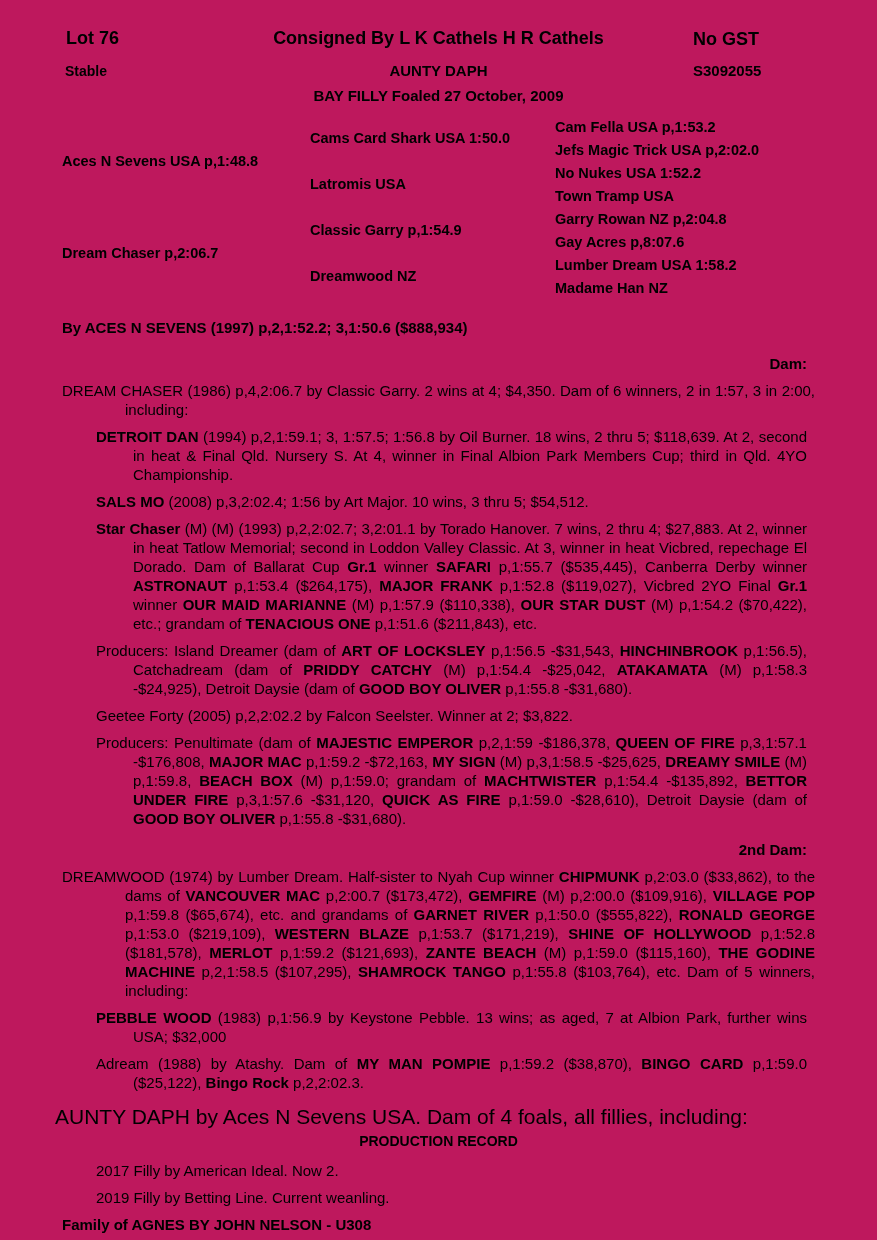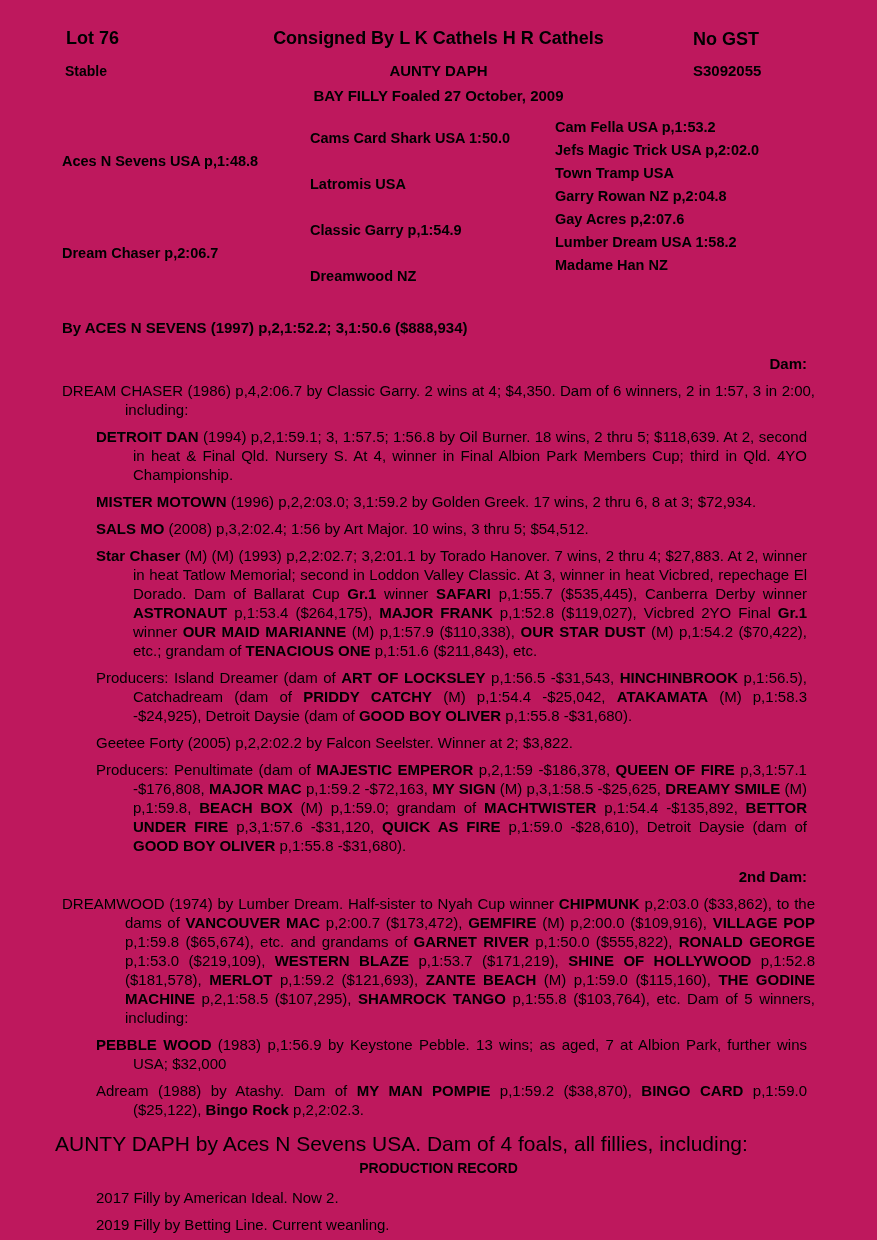--- a/index.html
+++ b/index.html
@@ -68,35 +68,35 @@
 
   <div class="ped">
     <div class="g1a">Aces N Sevens USA p,1:48.8</div>
     <div class="g1b">Dream Chaser p,2:06.7</div>
     <div class="g2a">Cams Card Shark USA 1:50.0</div>
     <div class="g2b">Latromis USA</div>
     <div class="g2c">Classic Garry p,1:54.9</div>
     <div class="g2d">Dreamwood NZ</div>
     <div class="g3">Cam Fella USA p,1:53.2</div>
     <div class="g3">Jefs Magic Trick USA p,2:02.0</div>
+    <div class="g3">No Nukes USA 1:52.2</div>
     <div class="g3">Town Tramp USA</div>
     <div class="g3">Garry Rowan NZ p,2:04.8</div>
-    <div class="g3">Gay Acres p,2:07.6</div>
+    <div class="g3">Gay Acres p,8:07.6</div>
     <div class="g3">Lumber Dream USA 1:58.2</div>
     <div class="g3">Madame Han NZ</div>
   </div>
 
   <div class="flow">
 
     <p class="sire">By ACES N SEVENS (1997) p,2,1:52.2; 3,1:50.6 ($888,934)</p>
 
     <p class="sec-h">Dam:</p>
     <p class="p1"><span>DREAM CHASER (1986) p,4,2:06.7 by Classic Garry. 2 wins at 4; $4,350. Dam of 6 winners, 2 in 1:57, 3 in 2:00, including:</span></p>
     <p class="p2"><span class="b">DETROIT DAN</span><span> (1994) p,2,1:59.1; 3, 1:57.5; 1:56.8 by Oil Burner. 18 wins, 2 thru 5; $118,639. At 2, second in heat &amp; Final Qld. Nursery S. At 4, winner in Final Albion Park Members Cup; third in Qld. 4YO Championship.</span></p>
-    <p class="p2"><span class="b">MISTER MOTOWN</span><span> (1996) p,2,2:03.0; 3,1:59.2 by Golden Greek. 17 wins, 2 thru 6, 8 at 3; $72,934.</span></p>
     <p class="p2"><span class="b">SALS MO</span><span> (2008) p,3,2:02.4; 1:56 by Art Major. 10 wins, 3 thru 5; $54,512.</span></p>
     <p class="p2"><span class="b">Star Chaser</span><span> (M) (M) (1993) p,2,2:02.7; 3,2:01.1 by Torado Hanover. 7 wins, 2 thru 4; $27,883. At 2, winner in heat Tatlow Memorial; second in Loddon Valley Classic. At 3, winner in heat Vicbred, repechage El Dorado. Dam of Ballarat Cup </span><span class="b">Gr.1</span><span> winner </span><span class="b">SAFARI</span><span> p,1:55.7 ($535,445), Canberra Derby winner </span><span class="b">ASTRONAUT</span><span> p,1:53.4 ($264,175), </span><span class="b">MAJOR FRANK</span><span> p,1:52.8 ($119,027), Vicbred 2YO Final </span><span class="b">Gr.1</span><span> winner </span><span class="b">OUR MAID MARIANNE</span><span> (M) p,1:57.9 ($110,338), </span><span class="b">OUR STAR DUST</span><span> (M) p,1:54.2 ($70,422), etc.; grandam of </span><span class="b">TENACIOUS ONE</span><span> p,1:51.6 ($211,843), etc.</span></p>
     <p class="p2"><span>Producers: Island Dreamer (dam of </span><span class="b">ART OF LOCKSLEY</span><span> p,1:56.5 -$31,543, </span><span class="b">HINCHINBROOK</span><span> p,1:56.5), Catchadream (dam of </span><span class="b">PRIDDY CATCHY</span><span> (M) p,1:54.4 -$25,042, </span><span class="b">ATAKAMATA</span><span> (M) p,1:58.3 -$24,925), Detroit Daysie (dam of </span><span class="b">GOOD BOY OLIVER</span><span> p,1:55.8 -$31,680).</span></p>
     <p class="p2"><span>Geetee Forty (2005) p,2,2:02.2 by Falcon Seelster. Winner at 2; $3,822.</span></p>
     <p class="p2"><span>Producers: Penultimate (dam of </span><span class="b">MAJESTIC EMPEROR</span><span> p,2,1:59 -$186,378, </span><span class="b">QUEEN OF FIRE</span><span> p,3,1:57.1 -$176,808, </span><span class="b">MAJOR MAC</span><span> p,1:59.2 -$72,163, </span><span class="b">MY SIGN</span><span> (M) p,3,1:58.5 -$25,625, </span><span class="b">DREAMY SMILE</span><span> (M) p,1:59.8, </span><span class="b">BEACH BOX</span><span> (M) p,1:59.0; grandam of </span><span class="b">MACHTWISTER</span><span> p,1:54.4 -$135,892, </span><span class="b">BETTOR UNDER FIRE</span><span> p,3,1:57.6 -$31,120, </span><span class="b">QUICK AS FIRE</span><span> p,1:59.0 -$28,610), Detroit Daysie (dam of </span><span class="b">GOOD BOY OLIVER</span><span> p,1:55.8 -$31,680).</span></p>
 
     <p class="sec-h gap-top">2nd Dam:</p>
     <p class="p1"><span>DREAMWOOD (1974) by Lumber Dream. Half-sister to Nyah Cup winner </span><span class="b">CHIPMUNK</span><span> p,2:03.0 ($33,862), to the dams of </span><span class="b">VANCOUVER MAC</span><span> p,2:00.7 ($173,472), </span><span class="b">GEMFIRE</span><span> (M) p,2:00.0 ($109,916), </span><span class="b">VILLAGE POP</span><span> p,1:59.8 ($65,674), etc. and grandams of </span><span class="b">GARNET RIVER</span><span> p,1:50.0 ($555,822), </span><span class="b">RONALD GEORGE</span><span> p,1:53.0 ($219,109), </span><span class="b">WESTERN BLAZE</span><span> p,1:53.7 ($171,219), </span><span class="b">SHINE OF HOLLYWOOD</span><span> p,1:52.8 ($181,578), </span><span class="b">MERLOT</span><span> p,1:59.2 ($121,693), </span><span class="b">ZANTE BEACH</span><span> (M) p,1:59.0 ($115,160), </span><span class="b">THE GODINE MACHINE</span><span> p,2,1:58.5 ($107,295), </span><span class="b">SHAMROCK TANGO</span><span> p,1:55.8 ($103,764), etc. Dam of 5 winners, including:</span></p>
     <p class="p2"><span class="b">PEBBLE WOOD</span><span> (1983) p,1:56.9 by Keystone Pebble. 13 wins; as aged, 7 at Albion Park, further wins USA; $32,000</span></p>
     <p class="p2"><span>Adream (1988) by Atashy. Dam of </span><span class="b">MY MAN POMPIE</span><span> p,1:59.2 ($38,870), </span><span class="b">BINGO CARD</span><span> p,1:59.0 ($25,122), </span><span class="b">Bingo Rock</span><span> p,2,2:02.3.</span></p>

